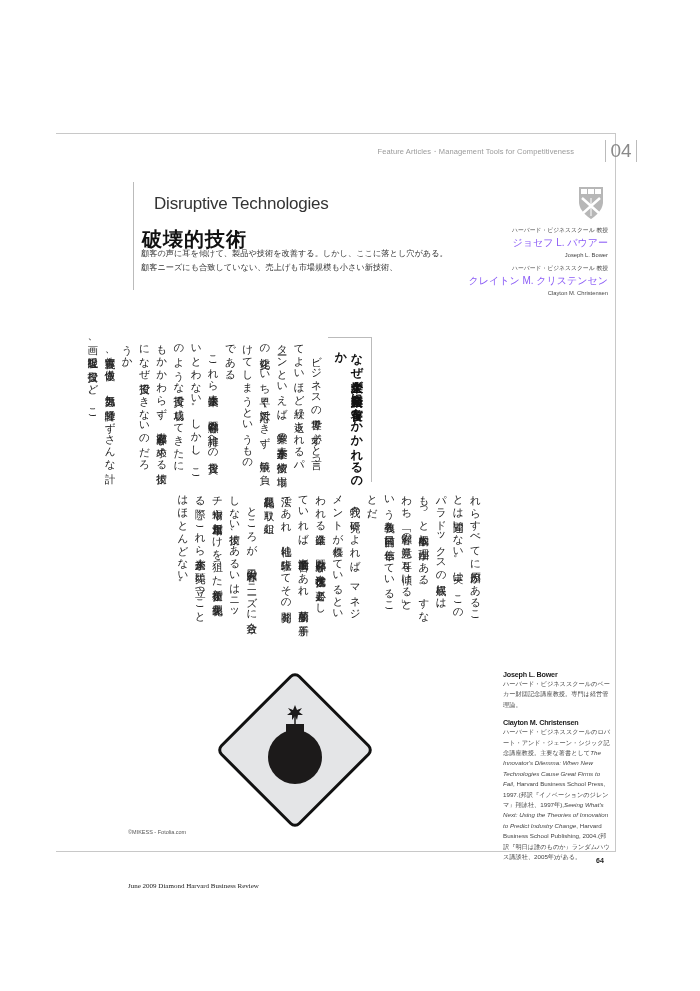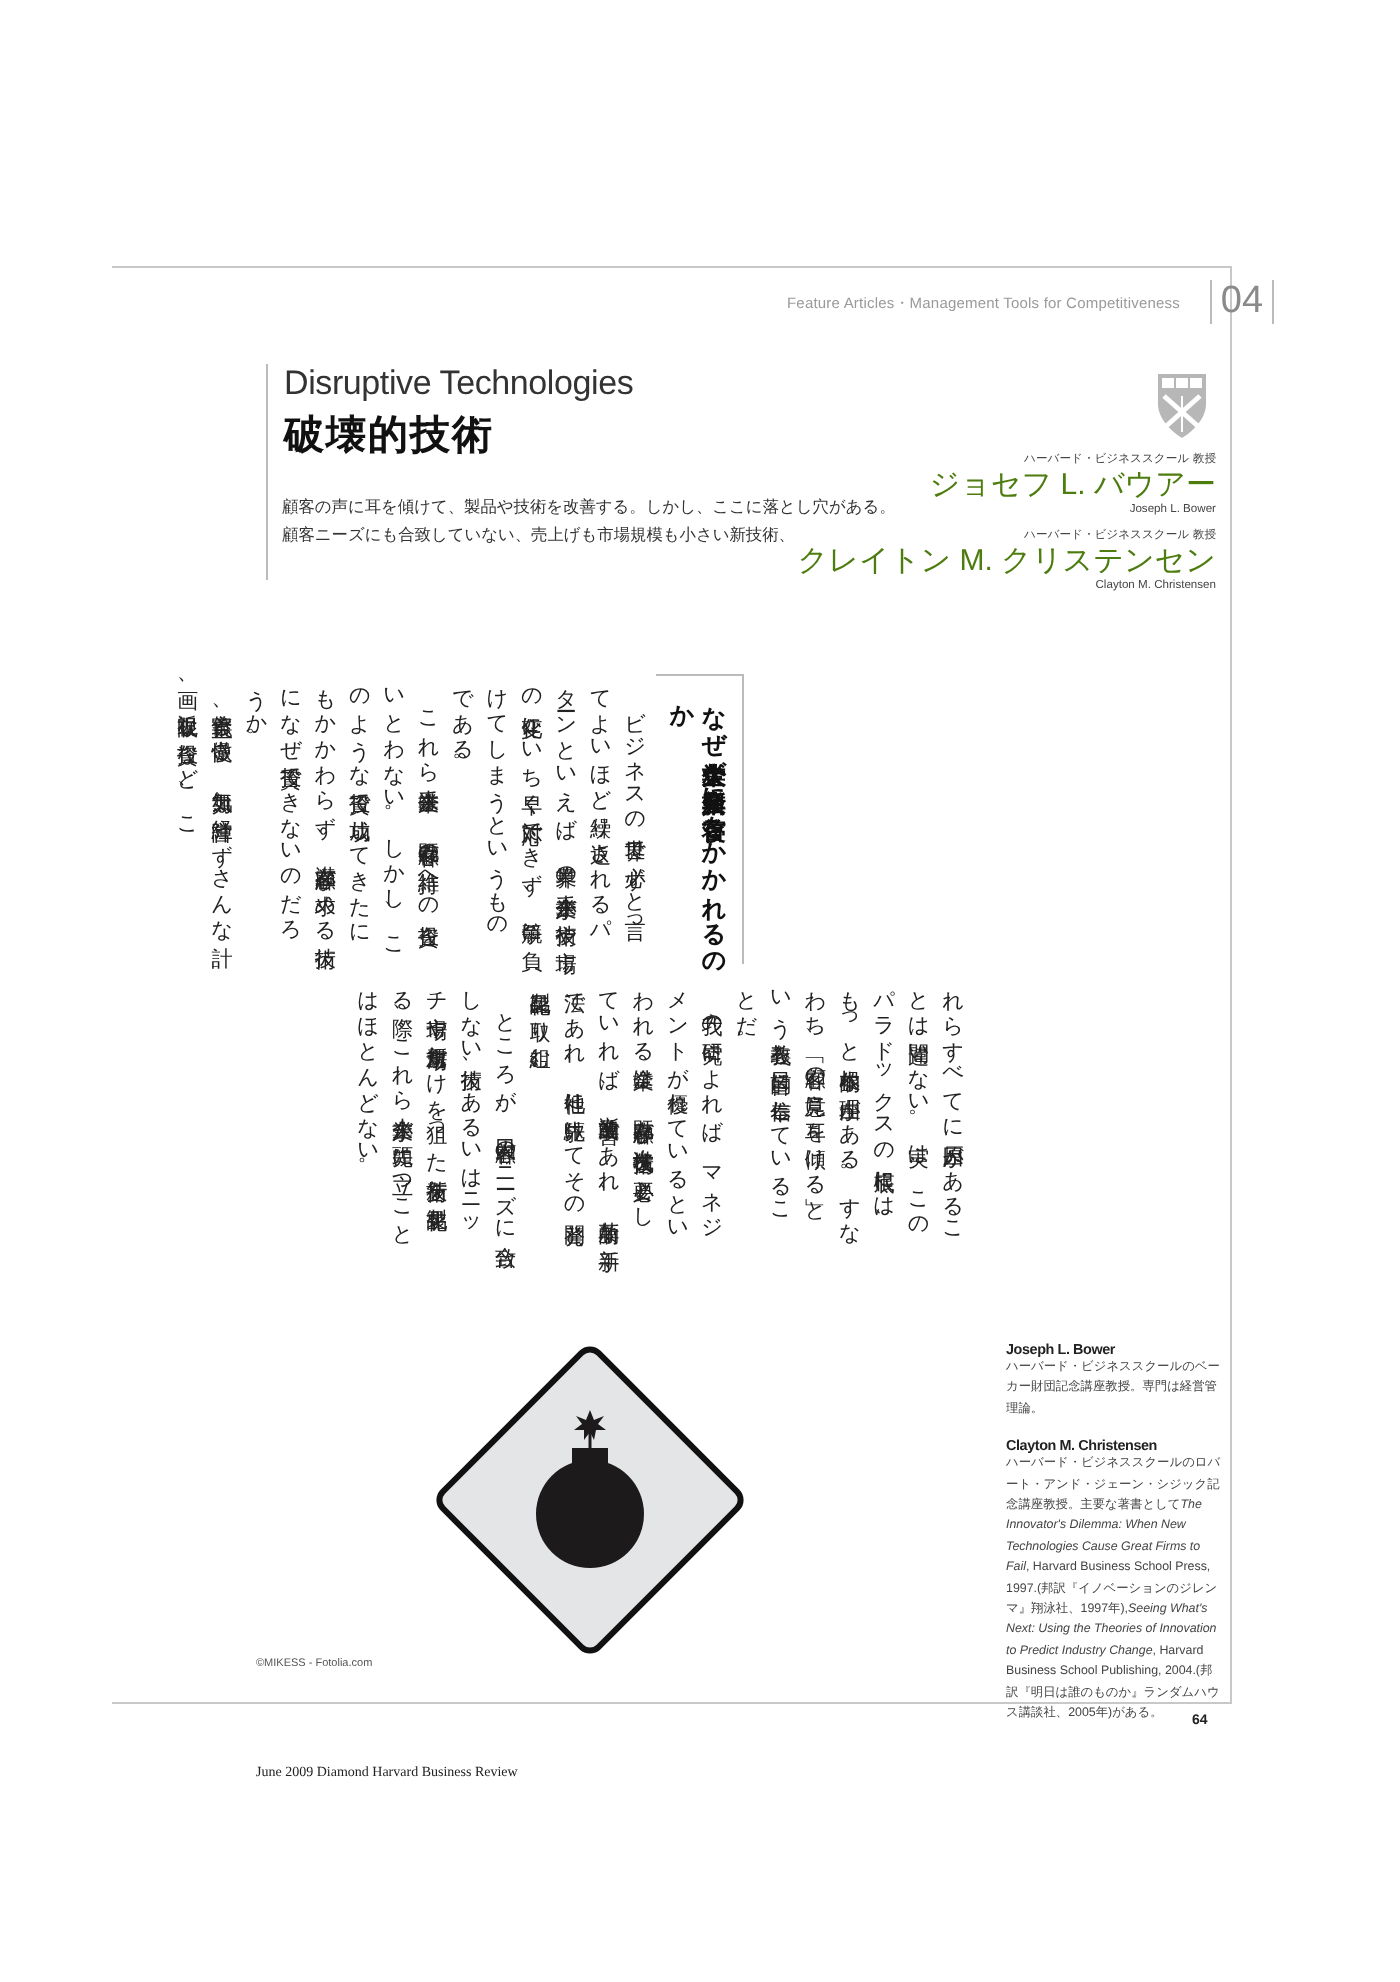--- a/index.html
+++ b/index.html
@@ -3,43 +3,43 @@
 <meta charset="utf-8">
 <style>
   html, body { margin: 0; padding: 0; background: #ffffff; }
   body { width: 700px; height: 991px; position: relative; overflow: hidden;
          font-family: "DejaVu Sans", sans-serif; color: #1a1a1a; }
 
   .frame { position: absolute; left: 56px; top: 133px; width: 560px; height: 719px;
            border-top: 1.5px solid #c8c8c8; border-right: 1.5px solid #c8c8c8;
            border-bottom: 1.5px solid #c8c8c8; box-sizing: border-box; }
 
-  .section-label { position: absolute; top: 147px; left: 340px; width: 250px; text-align: right;
+  .section-label { position: absolute; top: 147px; left: 324px; width: 250px; text-align: right;
                    font-family: "Liberation Sans", sans-serif; font-size: 7.5px; color: #9a9a9a;
                    letter-spacing: 0.1px; }
   .section-num { position: absolute; top: 140px; left: 583px; width: 30px; height: 22px;
                  border-left: 1px solid #bbb; border-right: 1px solid #bbb;
                  font-family: "Liberation Sans", sans-serif; font-size: 19px; font-weight: 300;
                  color: #8a8a8a; text-align: center; line-height: 22px; margin-left: 22px; }
 
   .title-block { position: absolute; left: 133px; top: 182px; width: 300px; height: 108px;
                  border-left: 1px solid #bbb; padding-left: 8px; box-sizing: border-box; }
   .title-en { font-family: "Liberation Sans", sans-serif; font-size: 17px; color: #333;
-              font-weight: normal; margin: 0; letter-spacing: -0.2px; }
+              font-weight: normal; margin: 12px; letter-spacing: -0.2px; }
   .title-jp { font-family: "DejaVu Sans", sans-serif; font-size: 20px; font-weight: bold;
               color: #111; margin: 2px 0 0 0; letter-spacing: 1px; }
   .lead { position: absolute; left: 141px; top: 246px; width: 300px; font-size: 8.2px;
           line-height: 14px; color: #333; }
   .lead div { white-space: nowrap; }
 
   .hbs-logo { position: absolute; left: 578px; top: 186px; width: 26px; height: 34px; }
 
   .authors { position: absolute; right: 92px; top: 226px; text-align: right; }
   .auth-role { font-size: 5.8px; color: #444; line-height: 8px; }
-  .auth-jp { font-family: "Liberation Sans", sans-serif; font-size: 15px; color: #4d7c0f; line-height: 17px;
+  .auth-jp { font-family: "Liberation Sans", sans-serif; font-size: 10px; color: #8b5cf6; line-height: 17px;
              white-space: nowrap; }
   .auth-en { font-family: "Liberation Sans", sans-serif; font-size: 5.8px; color: #444; line-height: 9px; margin-bottom: 4px; }
 
   
   .vblock { position: absolute; writing-mode: vertical-rl; font-family: "DejaVu Serif", serif;
             font-size: 10.6px; line-height: 17.2px; color: #222; letter-spacing: 0.6px; }
   .vblock p { margin: 0; }
 
   .vhead { position: absolute; left: 328px; top: 337px; width: 44px; height: 145px;
            border-top: 1px solid #bbb; border-right: 1px solid #bbb; box-sizing: border-box; }

